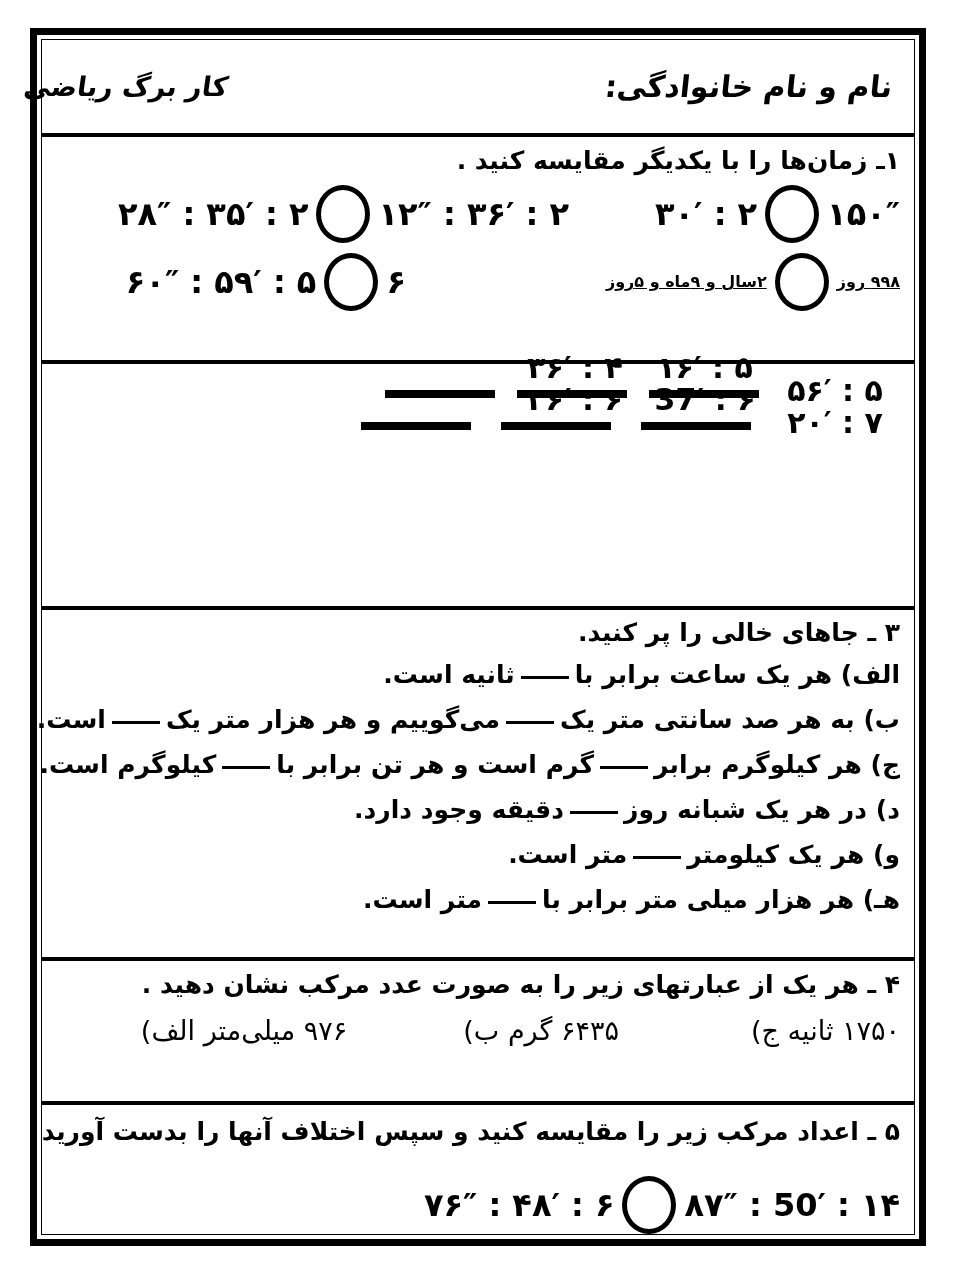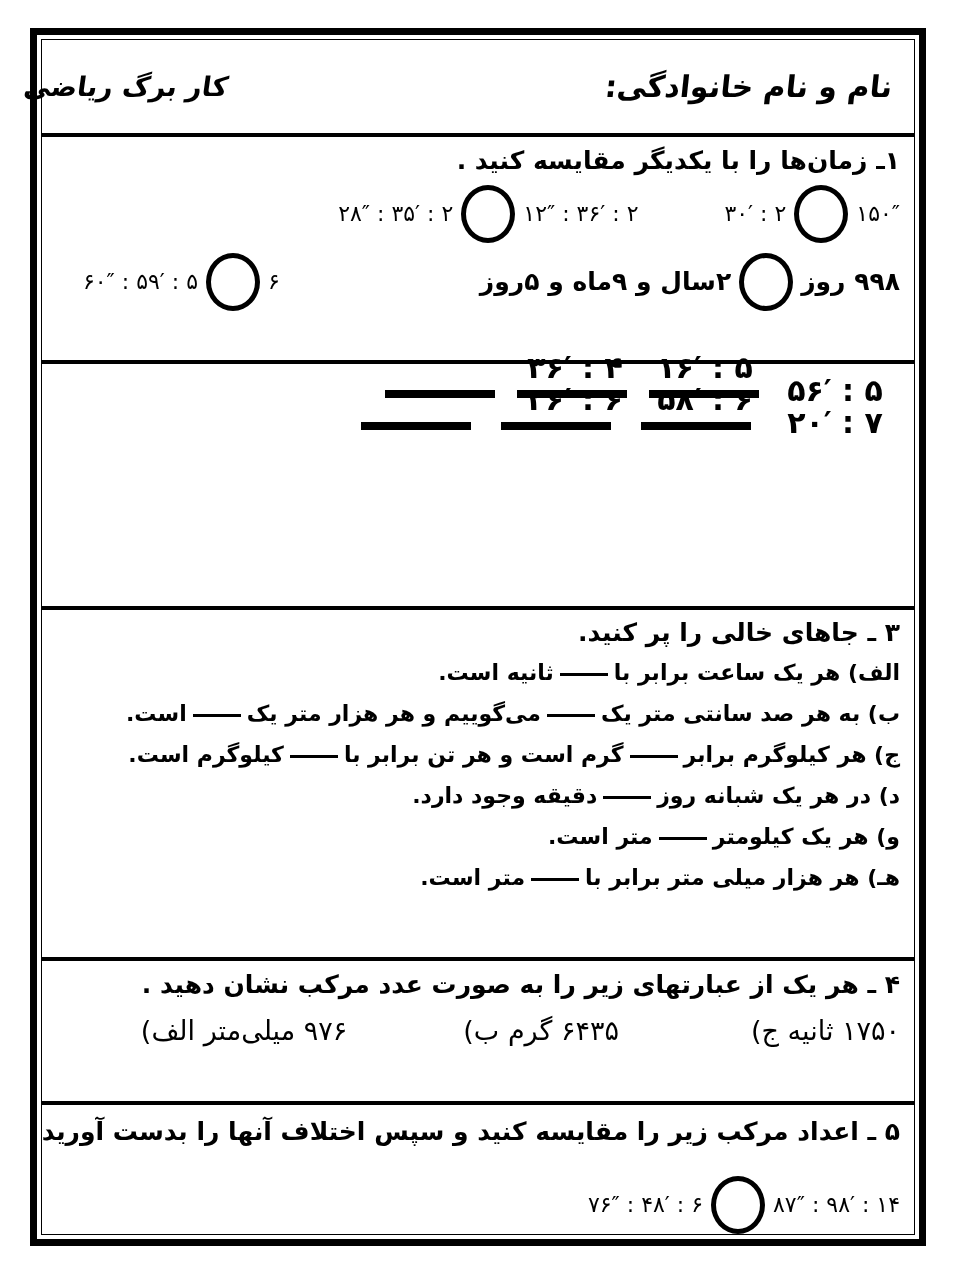--- a/index.html
+++ b/index.html
@@ -90,34 +90,35 @@
     margin-top: 10px;
     direction: ltr;
   }
   .cmp-pair {
     display: flex;
     flex-direction: row-reverse;
     align-items: center;
   }
   .cmp-pair.left-pair { margin-left: 40px; }
   .num {
-    font-size: 22px;
-    font-weight: 400;
+    font-size: 32px;
+    font-weight: 700;
     letter-spacing: 1px;
     white-space: nowrap;
     direction: rtl;
     unicode-bidi: isolate;
   }
   .unit-txt {
-    font-size: 25px;
+    font-size: 16px;
     font-weight: 700;
     letter-spacing: -2px;
     white-space: nowrap;
     direction: rtl;
     unicode-bidi: isolate;
+    text-decoration: underline;
   }
   .circle {
     width: 54px;
     height: 58px;
     border: 5px solid #000;
     border-radius: 50%;
     margin: 0 8px;
     flex: 0 0 auto;
     box-sizing: border-box;
   }
@@ -148,21 +149,21 @@
     width: 110px;
     height: 8px;
     background: #000;
     margin: 6px 11px 0 11px;
     flex: 0 0 auto;
   }
 
   
   .s3 { height: 355px; padding-top: 8px; }
   .fill-line {
-    font-size: 22px;
+    font-size: 25px;
     font-weight: 700;
     letter-spacing: -2.2px;
     text-align: right;
     white-space: nowrap;
     direction: rtl;
     margin-top: 16px;
   }
   .fill-line.tight { margin-top: 13px; }
   .blank-inline {
     display: inline-block;
@@ -261,21 +262,21 @@
       </div>
 
       <div class="pat-row second">
         <span class="pat-num">۷ : ۲۰′</span>
         <span class="blank-line"></span>
         <span class="blank-line"></span>
         <span class="blank-line"></span>
       </div>
       <div class="pat-row" style="margin-top:-58px;">
         <span class="pat-num" style="visibility:hidden">x</span>
-        <span class="pat-num">۶ : ۵۸′</span>
+        <span class="pat-num">۶ : 37′</span>
         <span class="pat-num">۶ : ۳۶′</span>
       </div>
     </div>
 
     <div class="section s3">
       <div class="q-head">۳ ـ جاهای خالی را پر کنید.</div>
 
       <div class="fill-line tight">
         <span>الف) هر یک ساعت برابر با</span><span class="blank-inline"></span><span>ثانیه است.</span>
       </div>
@@ -315,20 +316,20 @@
         <span class="q4-item a">
           <span>۹۷۶ میلی‌متر</span>
           <span>الف)</span>
         </span>
       </div>
     </div>
 
     <div class="section s5 last">
       <div class="q-head">۵ ـ اعداد مرکب زیر را مقایسه کنید و سپس اختلاف آنها را بدست آورید</div>
       <div class="q5-row">
-        <span class="num">۱۴ : ۹۸′ : ۸۷″</span>
+        <span class="num">۱۴ : 50′ : ۸۷″</span>
         <span class="circle"></span>
         <span class="num">۶ : ۴۸′ : ۷۶″</span>
       </div>
     </div>
 
   </div>
 </div>
 
 </body></html>

